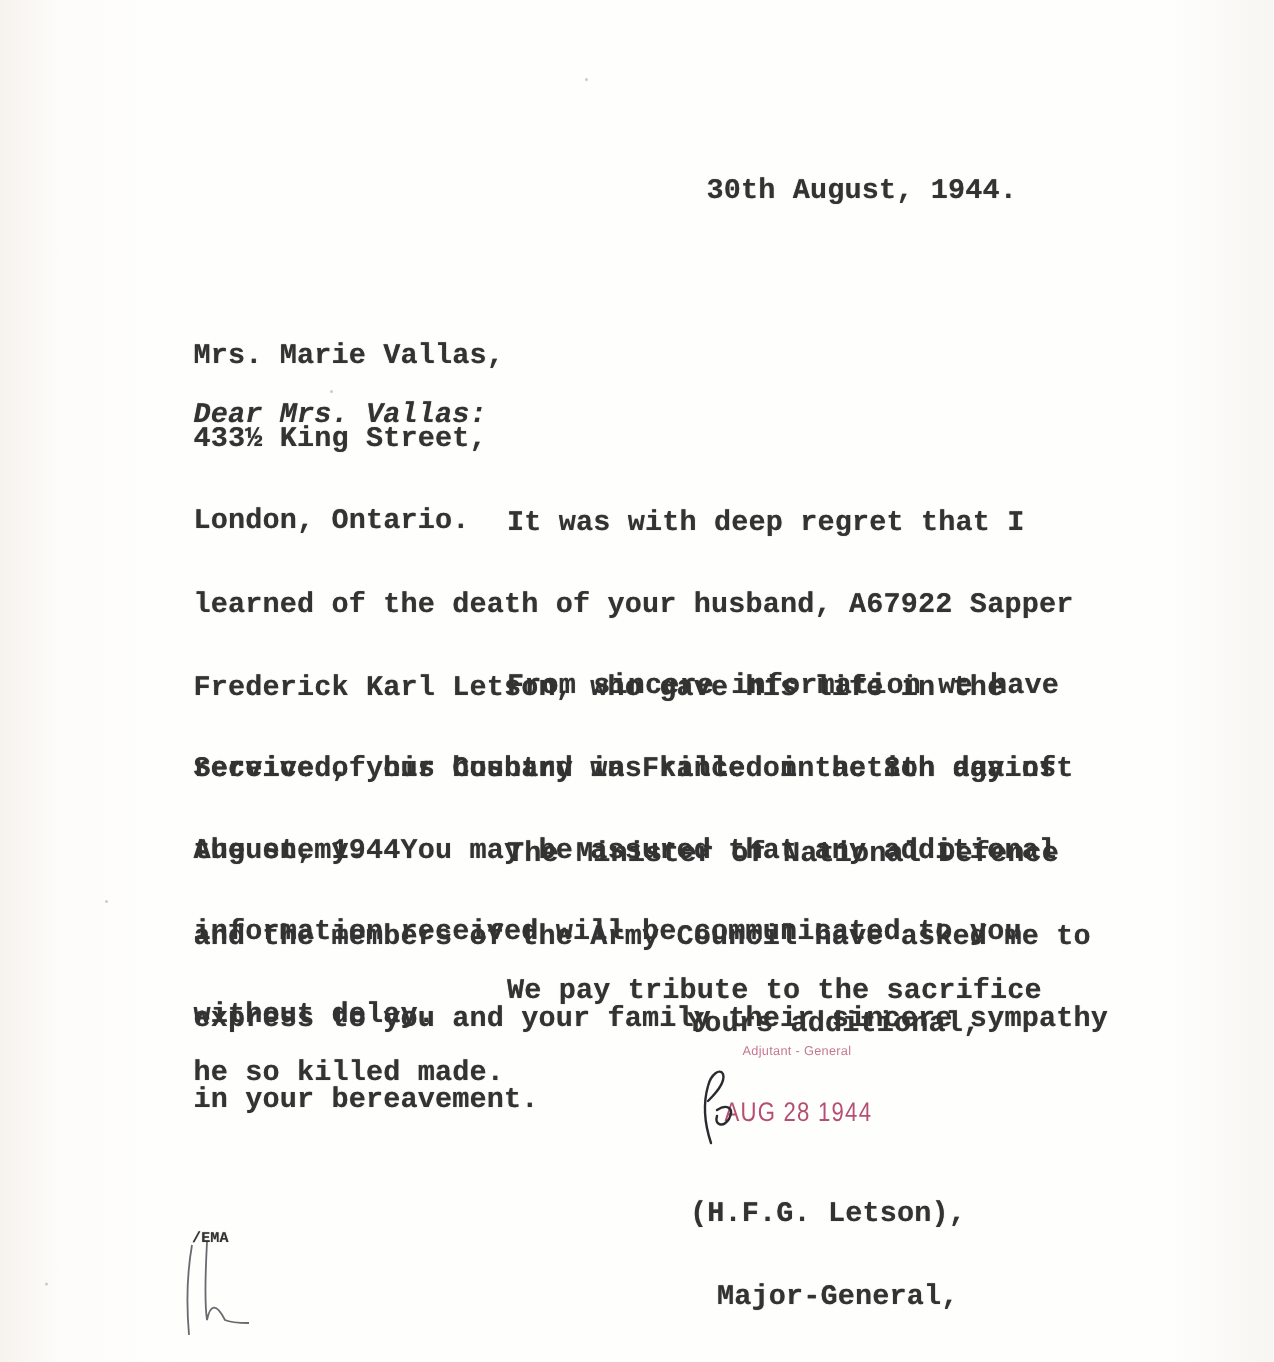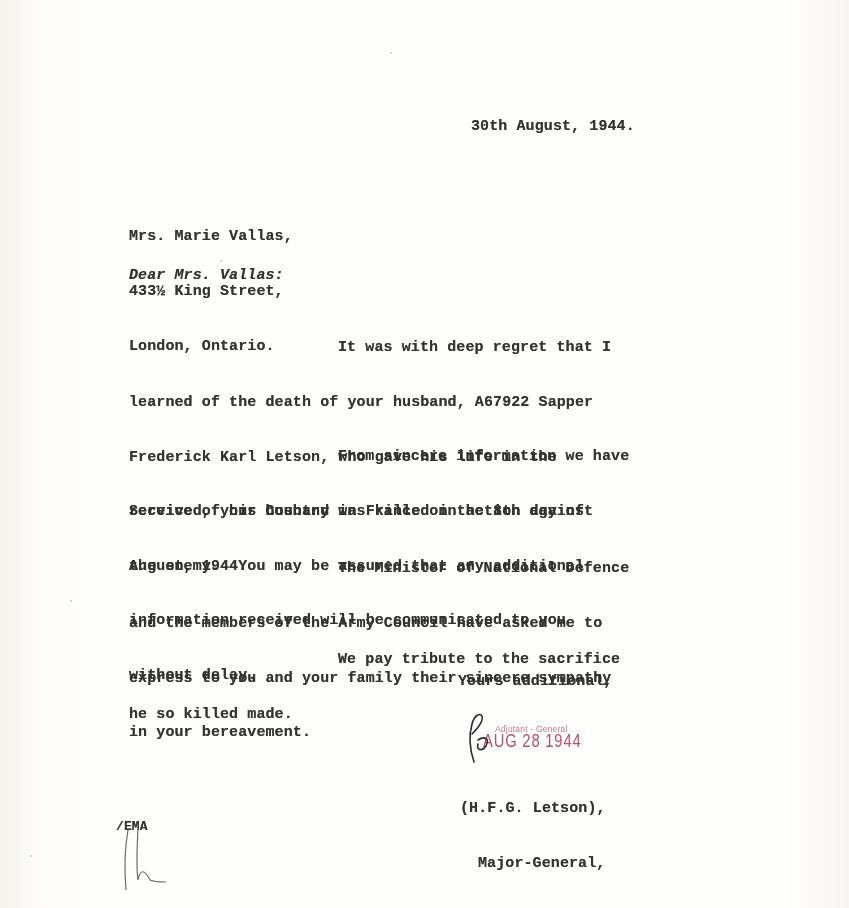--- a/index.html
+++ b/index.html
@@ -10,44 +10,44 @@
     font-family: "Liberation Mono", "DejaVu Sans Mono", monospace;
     color: #2a2a2a;
   }
   .page {
     position: absolute; left: 0; top: 0; width: 849px; height: 908px;
     background: linear-gradient(90deg, #f6f3ee 0px, #fdfcfa 40px, #fefefd 120px, #fefefd 780px, #f8f6f2 849px);
   }
   .tw {
     position: absolute;
     font-family: "Liberation Mono", "DejaVu Sans Mono", monospace;
-    font-size: 15px;
+    font-size: 19px;
     line-height: 18.2px;
     font-weight: bold;
     color: #333;
     white-space: pre;
     letter-spacing: 0.1px;
     text-shadow: 0 0 0.6px rgba(40,40,40,0.6);
   }
   .date { left: 471px; top: 118px; }
   .addr { left: 129px; top: 192px; }
   .salutation { left: 129px; top: 267px; font-style: italic; }
   .para { left: 129px; }
   .p1 { top: 303px; }
   .p2 { top: 412px; }
   .p3 { top: 524px; }
   .p4 { top: 615px; }
   .closing { left: 458px; top: 673px; }
   .sig-block { left: 446px; top: 764px; text-align: right; }
   .sig-block div { text-align: left; }
-  .ref { left: 116px; top: 818px; font-size: 13px; }
+  .ref { left: 128px; top: 818px; font-size: 10px; }
   .indent { display: inline-block; width: 209px; }
 
   .stamp-title {
-    position: absolute; left: 495px; top: 724px;
+    position: absolute; left: 495px; top: 695px;
     font-family: "Liberation Sans", sans-serif;
     font-size: 8.5px; color: #b04a70; opacity: 0.75;
     letter-spacing: 0.2px;
   }
   .stamp-date {
     position: absolute; left: 483px; top: 731px;
     font-family: "Liberation Sans", sans-serif;
     font-size: 18px; color: #a8305c; opacity: 0.85;
     transform: scaleX(0.82); transform-origin: left top;
     letter-spacing: 1px;

